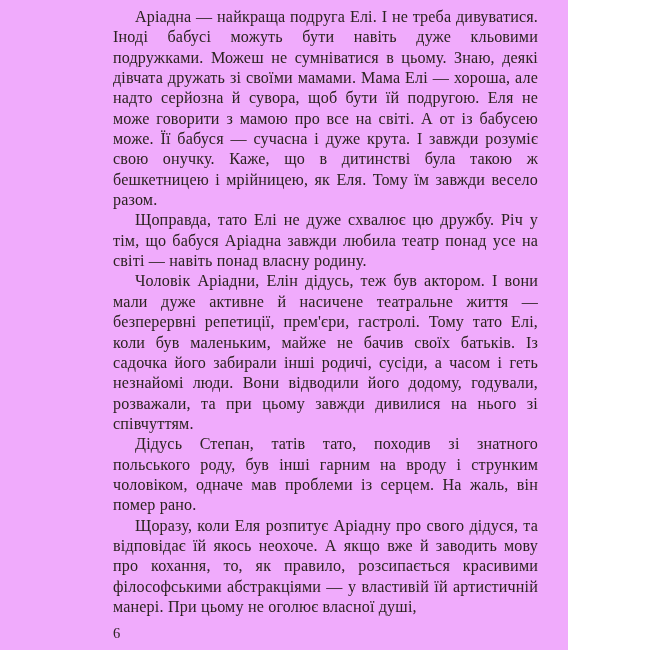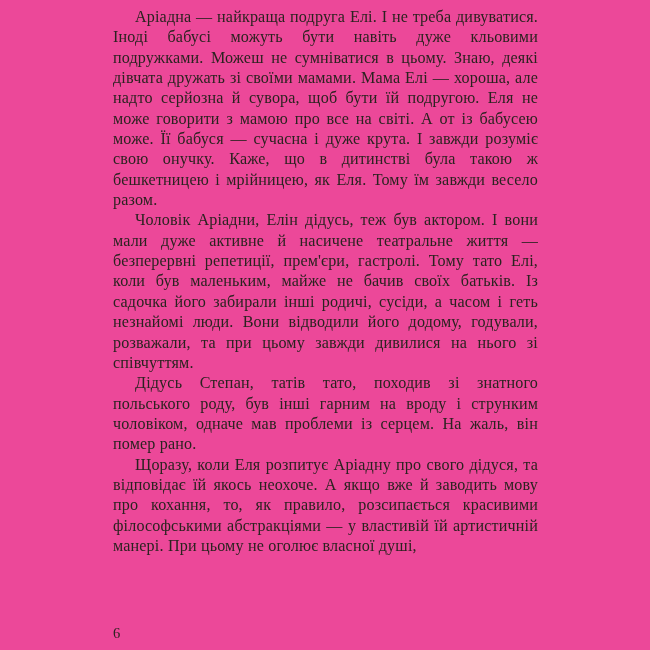--- a/index.html
+++ b/index.html
@@ -9,23 +9,23 @@
   body {
     width: 650px;
     height: 650px;
     background: #ffffff;
     font-family: "Liberation Serif", "DejaVu Serif", serif;
     overflow: hidden;
   }
 
   #page {
     position: relative;
-    width: 650px;
+    width: 568px;
     height: 650px;
-    background: #ec4899;
+    background: #f0abfc;
     box-sizing: border-box;
   }
 
   #text-block {
     position: absolute;
     left: 113px;
     top: 7px;
     width: 425px;
   }
 
@@ -53,20 +53,21 @@
     font-family: "Liberation Serif", "DejaVu Serif", serif;
   }
 </style>
 </head>
 <body>
 
 <div id="page">
 
   <div id="text-block">
     <p class="para">Аріадна — найкраща подруга Елі. І не треба дивуватися. Іноді бабусі можуть бути навіть дуже кльовими подружками. Можеш не сумніватися в цьому. Знаю, деякі дівчата дружать зі своїми мамами. Мама Елі — хороша, але надто серйозна й сувора, щоб бути їй подругою. Еля не може говорити з мамою про все на світі. А от із бабусею може. Її бабуся — сучасна і дуже крута. І завжди розуміє свою онучку. Каже, що в дитинстві була такою ж бешкетницею і мрійницею, як Еля. Тому їм завжди весело разом.</p>
+    <p class="para">Щоправда, тато Елі не дуже схвалює цю дружбу. Річ у тім, що бабуся Аріадна завжди любила театр понад усе на світі — навіть понад власну родину.</p>
     <p class="para">Чоловік Аріадни, Елін дідусь, теж був актором. І вони мали дуже активне й насичене театральне життя — безперервні репетиції, прем'єри, гастролі. Тому тато Елі, коли був маленьким, майже не бачив своїх батьків. Із садочка його забирали інші родичі, сусіди, а часом і геть незнайомі люди. Вони відводили його додому, годували, розважали, та при цьому завжди дивилися на нього зі співчуттям.</p>
     <p class="para">Дідусь Степан, татів тато, походив зі знатного польського роду, був інші гарним на вроду і струнким чоловіком, одначе мав проблеми із серцем. На жаль, він помер рано.</p>
     <p class="para">Щоразу, коли Еля розпитує Аріадну про свого дідуся, та відповідає їй якось неохоче. А якщо вже й заводить мову про кохання, то, як правило, розсипається красивими філософськими абстракціями — у властивій їй артистичній манері. При цьому не оголює власної душі,</p>
   </div>
 
   <div id="page-number">6</div>
 
 </div>
 
 </body></html>

